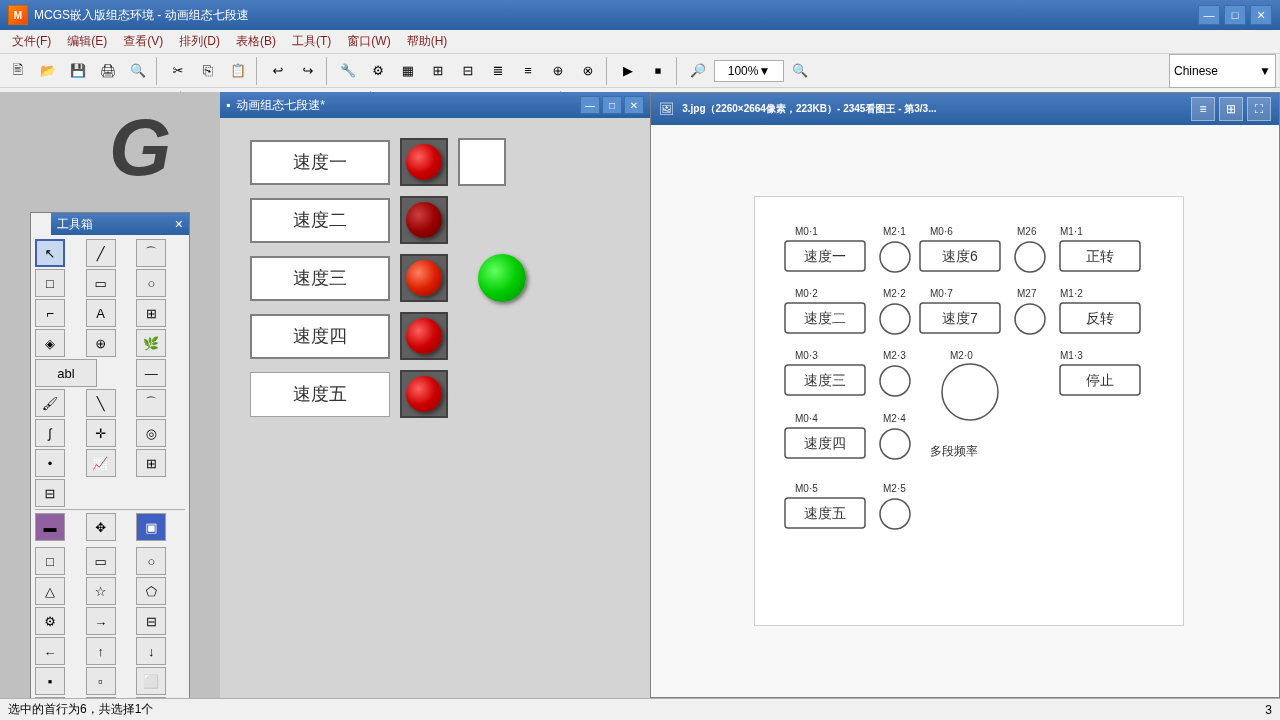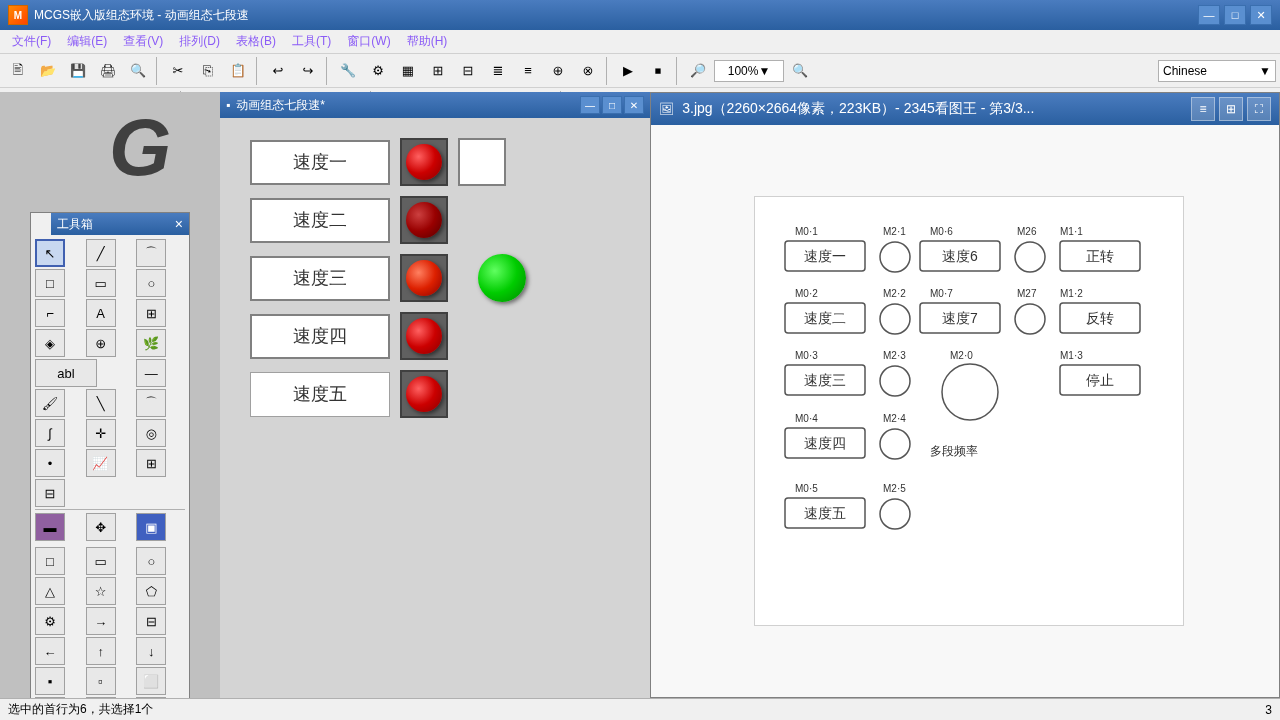--- a/index.html
+++ b/index.html
@@ -42,21 +42,21 @@
       height: 24px;
       display: flex;
       align-items: center;
       padding: 0 4px;
       border-bottom: 1px solid #d0d0d0;
     }
     .menu-item {
       padding: 2px 8px;
       cursor: pointer;
       font-size: 12px;
-      color: #8b5cf6;
+      color: #7f1d1d;
     }
 
     
     .toolbar {
       background: #f0f0f0;
       height: 34px;
       display: flex;
       align-items: center;
       padding: 2px 4px;
       border-bottom: 1px solid #d0d0d0;
@@ -77,23 +77,23 @@
       height: 22px;
       width: 70px;
       display: flex; align-items: center; justify-content: center;
       padding: 0 4px;
       font-size: 12px;
     }
     .toolbar-language {
       background: white;
       border: 1px solid #b0b0b0;
       height: 22px;
-      width: 118px;
+      width: 107px;
       display: flex; align-items: center; justify-content: space-between;
-      padding: 4px 4px;
+      padding: 16px 4px;
       font-size: 12px;
       cursor: pointer;
     }
 
     
     .toolbar2 {
       background: #f0f0f0;
       height: 34px;
       display: flex;
       align-items: center;
@@ -538,21 +538,21 @@
           <div class="red-ball"></div>
         </div>
       </div>
     </div>
   </div>
 
   <div class="image-viewer">
     <div class="image-viewer-title">
       <div style="display:flex;align-items:center;gap:8px;">
         <span>🖼</span>
-        <span style="font-size:14px;">3.jpg（2260×2664像素，223KB）- 2345看图王 - 第3/3...</span>
+        <span style="font-size:10px;font-weight:bold;">3.jpg（2260×2664像素，223KB）- 2345看图王 - 第3/3...</span>
       </div>
       <div class="image-viewer-controls">
         <button class="image-viewer-btn">≡</button>
         <button class="image-viewer-btn">⊞</button>
         <button class="image-viewer-btn">⛶</button>
       </div>
     </div>
     <div class="image-viewer-content">
 
       <div class="diagram-container">

